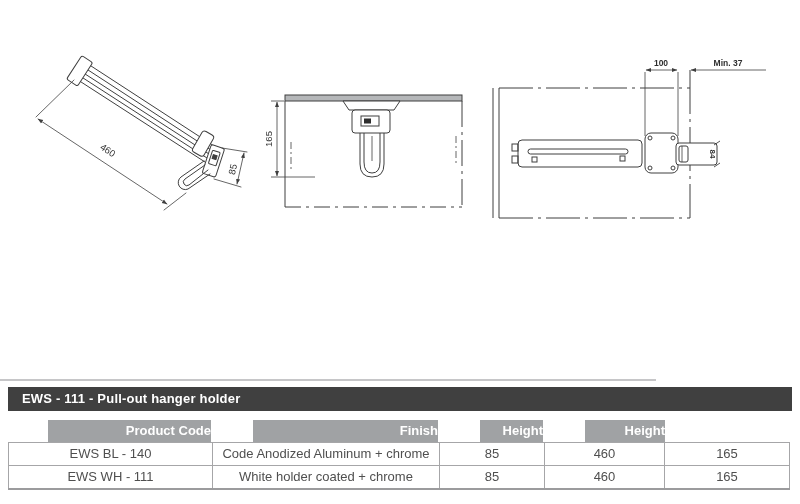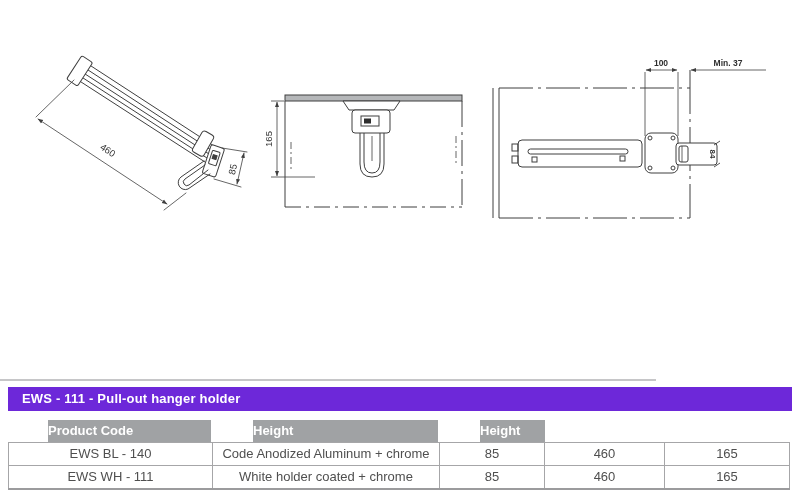--- a/index.html
+++ b/index.html
@@ -1,26 +1,26 @@
 <!DOCTYPE html>
 <html><head>
 <meta charset="utf-8">
 <style>
   html,body{margin:0;padding:0;background:#fff;}
   .stage{position:relative;width:800px;height:504px;background:#ffffff;overflow:hidden;
          font-family:"Liberation Sans",sans-serif;}
   .drawing{position:absolute;}
   .rule-top{position:absolute;top:379px;left:0;width:656px;height:2px;background:#c6c6c8;}
-  .title-bar{position:absolute;left:8px;top:387px;width:784px;height:24px;background:#6d28d9;
+  .title-bar{position:absolute;left:8px;top:387px;width:784px;height:24px;background:#404040;
              box-sizing:border-box;color:#fff;font-size:13px;font-weight:bold;line-height:24px;
              padding-left:14px;letter-spacing:.2px;}
   .spec-table{position:absolute;left:8px;top:420px;width:782px;font-size:13px;}
   .thead,.trow{display:grid;grid-template-columns:205px 227px 105px 120px 125px;}
   .thead .hcell{background:#a0a2a4;color:#fff;font-weight:bold;height:22px;line-height:22px;
-                text-align:left;border-right:2px solid #fff;box-sizing:border-box;margin-left:40px;}
+                text-align:right;border-right:2px solid #fff;box-sizing:border-box;margin-left:40px;}
   .thead .hcell:last-child{border-right:none;}
   .trow{border-bottom:1px solid #a6a6a8;}
   .trow.first{border-top:1px solid #a6a6a8;}
   .trow.last{border-bottom:2px solid #9b9b9d;}
   .trow .cell{height:22px;line-height:22px;text-align:center;color:#4f4f4f;
               border-right:1px solid #a6a6a8;box-sizing:border-box;}
   .trow .cell:first-child{border-left:1px solid #a6a6a8;}
   svg text{font-family:"Liberation Sans",sans-serif;}
 </style>
 </head>
@@ -138,20 +138,21 @@
 
   <div class="rule-top"></div>
 
   <div class="title-bar">
     <span>EWS - 111 - Pull-out hanger holder</span>
   </div>
 
   <div class="spec-table">
     <div class="thead">
       <div class="hcell">Product Code</div>
+      <div class="hcell">Finish</div>
       <div class="hcell">Height</div>
       <div class="hcell">Height</div>
     </div>
     <div class="trow first">
       <div class="cell">EWS BL - 140</div>
       <div class="cell">Code Anodized Aluminum + chrome</div>
       <div class="cell">85</div>
       <div class="cell">460</div>
       <div class="cell">165</div>
     </div>

